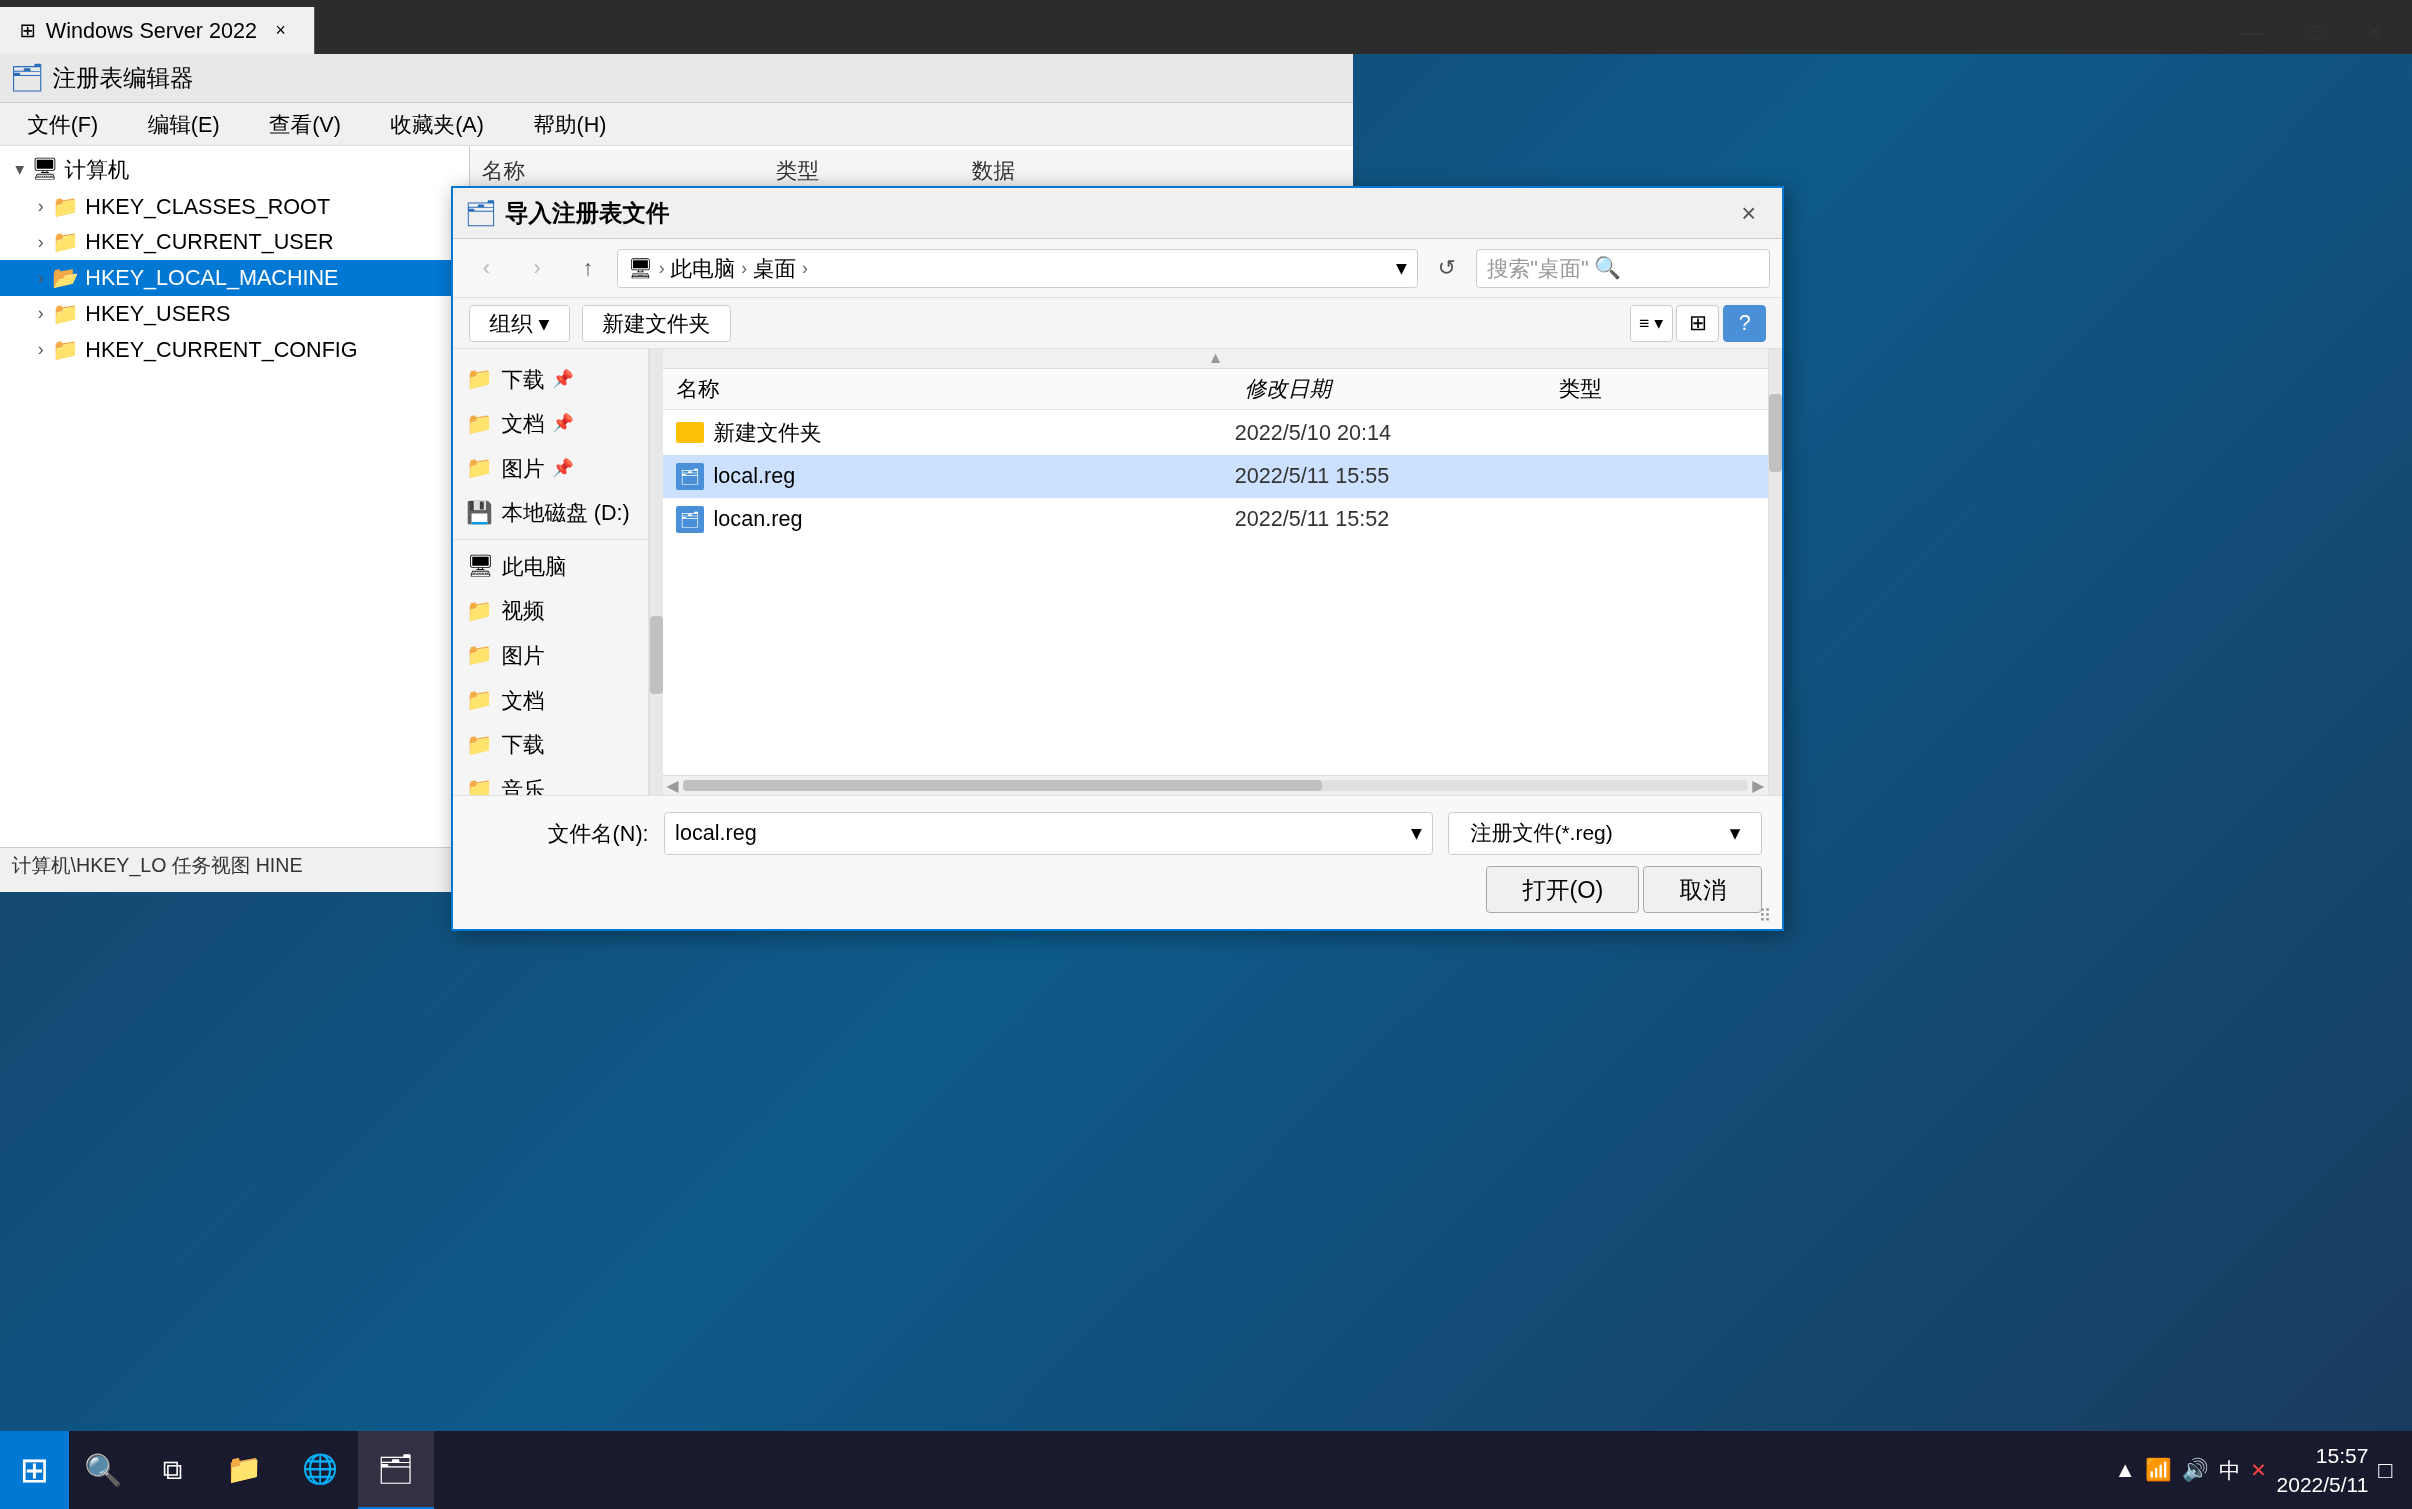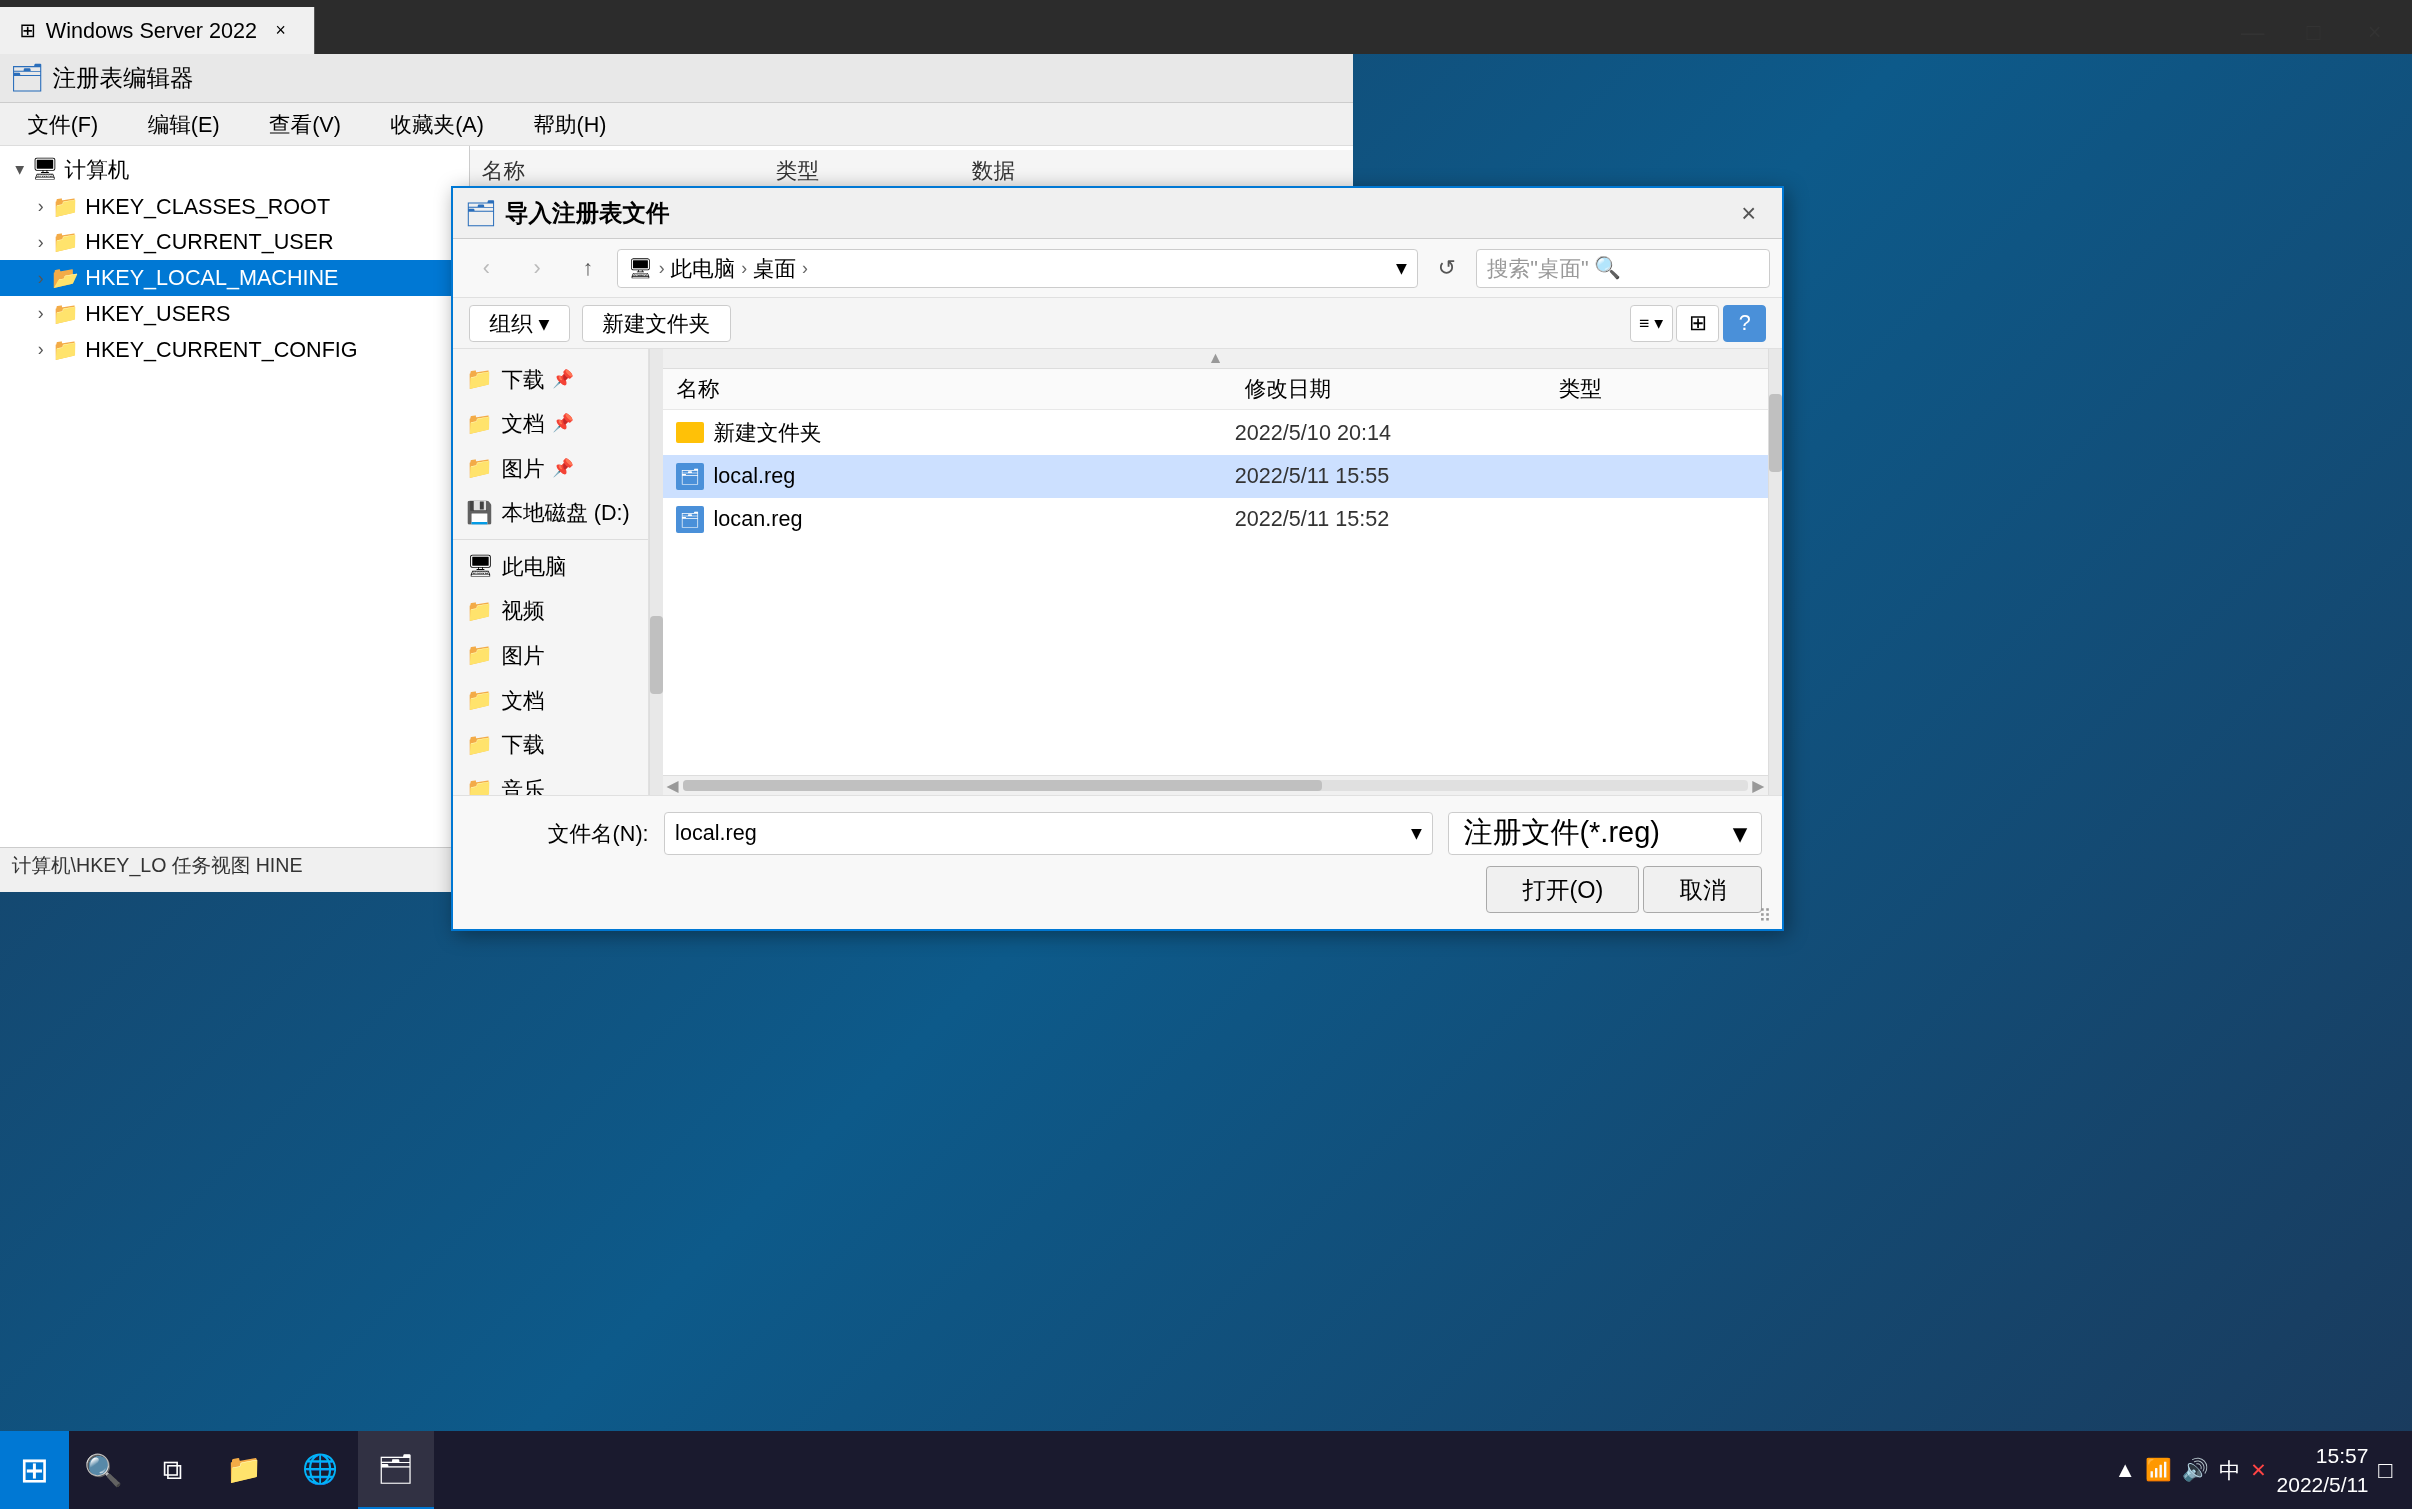--- a/index.html
+++ b/index.html
@@ -341,21 +341,21 @@
 
     .file-list-header {
       display: flex;
       padding: 5.9px 13.7px;
       font-size: 21.6px;
       border-bottom: 1px solid #e8e8e8;
       background: #fafafa;
     }
 
     .file-col-name { flex: 1; }
-    .file-col-date { width: 314px; }
+    .file-col-date { width: 314px; font-style: italic; }
     .file-col-type { width: 196px; }
 
     .file-row {
       display: flex;
       align-items: center;
       padding: 7.8px 13.7px;
       font-size: 21.6px;
       cursor: pointer;
       gap: 9.8px;
     }
@@ -416,22 +416,22 @@
       align-items: center;
       justify-content: space-between;
     }
 
     .footer-dropdown {
       height: 43px;
       min-width: 314px;
       border: 1px solid #ccc;
       border-radius: 3.9px;
       background: white;
-      font-size: 29px;
-      padding: 0 14px;
+      font-size: 21px;
+      padding: 0 21px;
       display: flex;
       align-items: center;
       justify-content: space-between;
     }
 
     .footer-buttons {
       display: flex;
       justify-content: flex-end;
       gap: 4px;
     }

